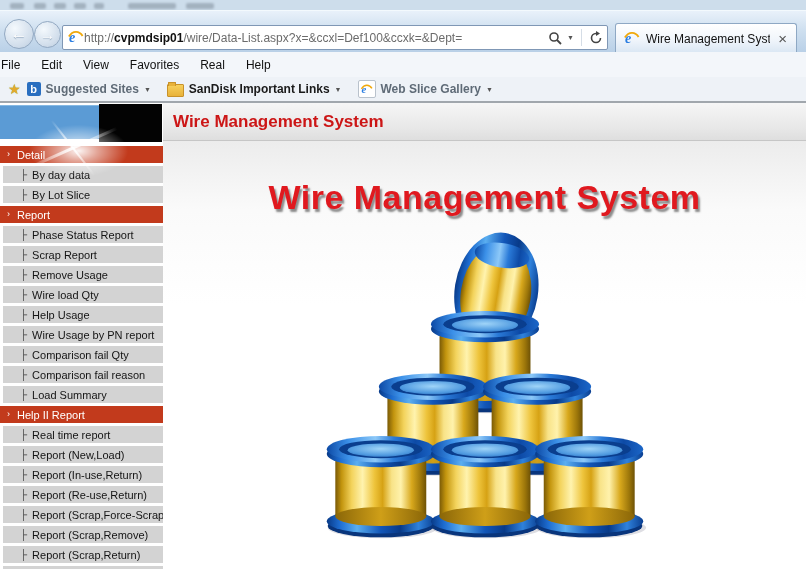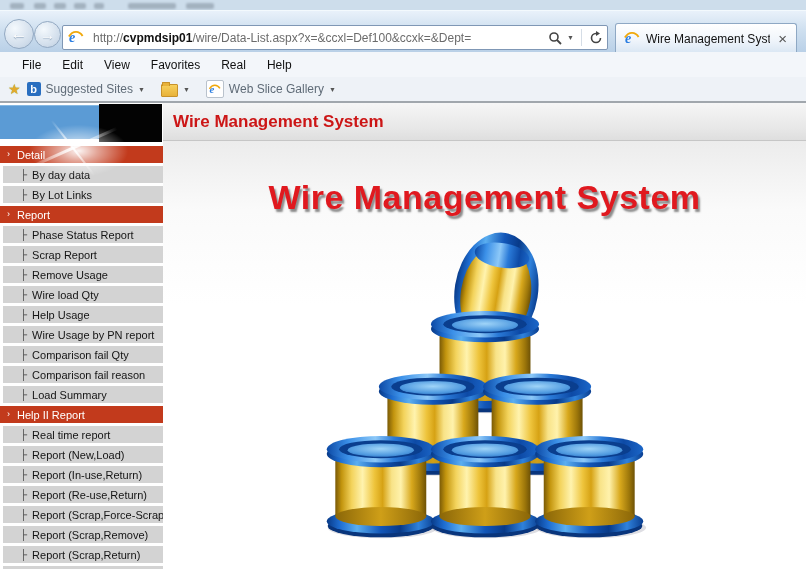--- a/index.html
+++ b/index.html
@@ -17,40 +17,40 @@
     border-top:1px solid #f3f9fd;box-sizing:border-box;}
   .nav-btn{position:absolute;border-radius:50%;
     background:radial-gradient(circle at 35% 30%,#f4f9fd,#cfdcea 70%,#b7c8da 100%);
     border:1px solid #93a9c2;display:flex;align-items:center;justify-content:center;
     color:#fdfdfd;text-shadow:0 1px 1px #8fa4bb;font-weight:bold;}
   .nav-back{left:4px;top:8px;width:28px;height:28px;font-size:17px;}
   .nav-fwd{left:34px;top:10px;width:25px;height:25px;font-size:15px;}
   .address-bar{position:absolute;left:62px;top:14px;width:546px;height:25px;box-sizing:border-box;
     background:#ffffff;border:1px solid #7f97b5;border-radius:2px;
     display:flex;align-items:center;padding:0 4px;}
-  .url-text{font-size:12px;color:#6b6b6b;white-space:nowrap;overflow:hidden;flex:1;margin-left:9px;}
+  .url-text{font-size:12px;color:#6b6b6b;white-space:nowrap;overflow:hidden;flex:1;margin-left:0;}
   .url-text b{color:#111;}
   .addr-icons{display:flex;align-items:center;gap:5px;margin-left:4px;color:#4a4a4a;}
   .addr-sep{width:1px;height:17px;background:#d5dde6;margin:0 2px;}
   .caret{font-size:7px;color:#555;}
   .tab{position:absolute;left:615px;top:12px;width:182px;height:30px;box-sizing:border-box;
     background:linear-gradient(180deg,#ffffff 0%,#f0f5fb 55%,#d9e6f3 100%);
     border:1px solid #8ea8c4;border-bottom:none;border-radius:3px 3px 0 0;
     display:flex;align-items:center;padding:0 7px;gap:6px;}
   .tab-title{font-size:12px;color:#111;white-space:nowrap;overflow:hidden;flex:1;}
   .tab-close{font-size:15px;color:#555;line-height:1;padding:0 2px;}
   .menubar{position:absolute;left:0;top:52px;width:806px;height:25px;background:#f3f6fa;
-    display:flex;align-items:center;gap:21px;padding-left:22px;box-sizing:border-box;text-align:right;}
+    display:flex;align-items:center;gap:21px;padding-left:1px;box-sizing:border-box;text-align:right;}
   .menu-item{font-size:12px;color:#111;}
   .favbar{position:absolute;left:0;top:77px;width:806px;height:26px;background:#eef2f7;
     border-bottom:2px solid #a1a7ad;box-sizing:border-box;
     display:flex;align-items:center;gap:6px;padding-left:8px;font-size:12px;color:#5f6b77;}
   .fav-star{color:#e3aa2d;font-size:14px;text-shadow:0 0 1px #7ca33c;}
   .fav-item{display:flex;align-items:center;gap:5px;margin-right:10px;}
-  .fav-item .label{color:#5f6b77;}
+  .fav-item .label{color:#5f6b77;font-weight:bold;}
   .fav-item.emph .label{color:#1a1a1a;font-weight:bold;}
   .icon-bing{width:14px;height:14px;border-radius:2px;background:#2a6fc0;color:#fff;
     font-size:11px;font-weight:bold;display:flex;align-items:center;justify-content:center;line-height:1;}
   .icon-folder{width:15px;height:11px;background:linear-gradient(#f7d05c,#e8b23a);border:1px solid #c8922a;
     border-radius:1px;position:relative;margin-top:2px;}
   .icon-folder::before{content:"";position:absolute;left:0;top:-3px;width:6px;height:3px;
     background:#e8b23a;border:1px solid #c8922a;border-bottom:none;border-radius:1px 1px 0 0;}
   .icon-box{width:16px;height:16px;background:#fff;border:1px solid #b9c2cc;border-radius:2px;
     display:flex;align-items:center;justify-content:center;}
   
@@ -145,20 +145,21 @@
 
   <div class="favbar">
     <span class="fav-star">★</span>
   <span class="fav-item">
         <span class="icon-bing">b</span>
         <span class="label">Suggested Sites</span>
         <span class="caret">▼</span>
       </span>
       <span class="fav-item emph">
         <span class="icon-folder"></span>
+        <span class="label">SanDisk Important Links</span>
         <span class="caret">▼</span>
       </span>
       <span class="fav-item">
         <span class="icon-box">
           <svg width="13" height="13" viewBox="0 0 18 18">
             <text x="2" y="14" font-size="15" font-weight="bold" font-style="italic" fill="#2a7de1" font-family="Liberation Serif,serif">e</text>
             <path d="M2 8 C 6 1.5, 13 1.5, 16.5 7.5" stroke="#f0a80a" stroke-width="2" fill="none"></path>
           </svg>
         </span>
         <span class="label">Web Slice Gallery</span>
@@ -176,21 +177,21 @@
           <div class="side-header">
             <span class="arr">›</span>
             <span>Detail</span>
           </div>
           <div class="side-item">
             <span class="pre">├</span>
             <span>By day data</span>
           </div>
           <div class="side-item">
             <span class="pre">├</span>
-            <span>By Lot Links</span>
+            <span>By Lot Slice</span>
           </div>
           <div class="side-header">
             <span class="arr">›</span>
             <span>Report</span>
           </div>
           <div class="side-item">
             <span class="pre">├</span>
             <span>Phase Status Report</span>
           </div>
           <div class="side-item">

